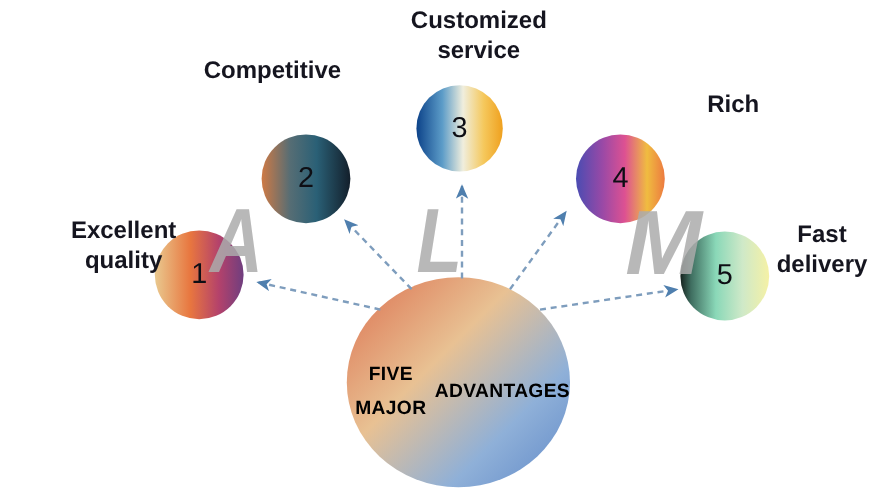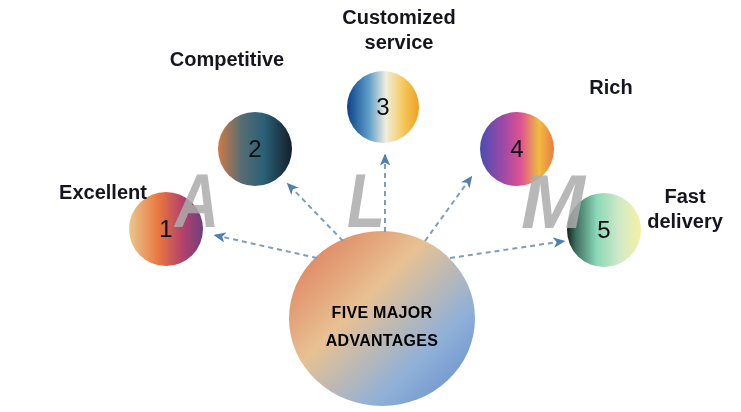--- a/index.html
+++ b/index.html
@@ -21,21 +21,21 @@
         background:linear-gradient(90deg,#0c4289 0%,#5c9cc8 30%,#f0eedd 54%,#f5c85c 78%,#efa01e 100%); }
   .c4 { left:480px; top:112px; width:74px; height:74px;
         background:linear-gradient(90deg,#4a4cb2 0%,#9a49a6 30%,#dd5192 55%,#f0bc40 80%,#ec7a40 100%); }
   .c5 { left:567px; top:193px; width:74px; height:74px;
         background:linear-gradient(90deg,#17231f 0%,#3f6e60 12%,#8ad8b8 40%,#cfe9c8 70%,#f5f1a5 100%); }
   
   .center-bubble {
     position:absolute; left:289px; top:231px; width:186px; height:175px;
     border-radius:50%; z-index:1; box-sizing:border-box;
     background:linear-gradient(135deg,#dc7150 0%,#e8c193 40%,#8fb0d8 72%,#6089c8 100%);
-    display:flex; flex-direction:column; align-items:center; justify-content:center;
+    display:flex; align-items:center; justify-content:center;
     padding-top:16px; text-align:center;
   }
   .center-bubble .cline {
     font-weight:700; font-size:16px; line-height:28px; color:#000000; letter-spacing:0.3px;
   }
   
   .label {
     position:absolute; width:140px; text-align:center; z-index:3;
     font-weight:700; font-size:20px; line-height:25px; color:#15151f;
   }
@@ -53,20 +53,21 @@
   }
   .arr { stroke:#7e9dbd; stroke-width:2; fill:none; stroke-dasharray:5 4; }
 </style>
 </head>
 <body>
 
 <div class="stage">
 
   <div class="label lab1">
     <span>Excellent</span>
+    <span>quality</span>
   </div>
   <div class="label lab2">
     <span>Competitive</span>
   </div>
   <div class="label lab3">
     <span>Customized</span>
     <span>service</span>
   </div>
   <div class="label lab4">
     <span>Rich</span>

